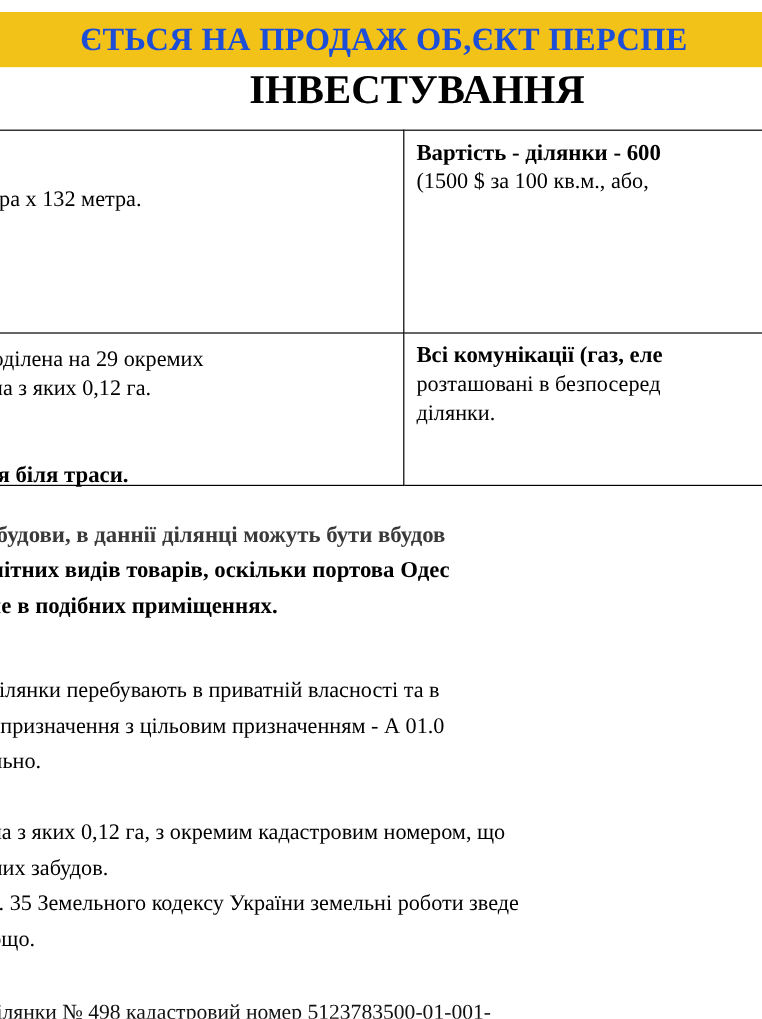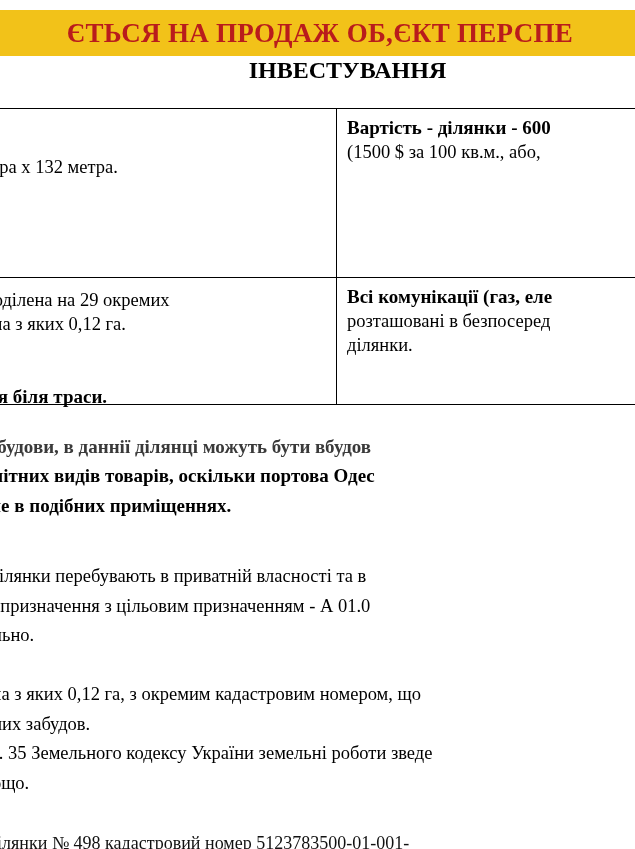--- a/index.html
+++ b/index.html
@@ -28,31 +28,31 @@
     align-items: center;
     justify-content: center;
     box-sizing: border-box;
   }
   .banner-text {
     font-family: "Liberation Serif", serif;
     font-weight: bold;
     font-size: 27px;
     letter-spacing: 0.3px;
     white-space: nowrap;
-    color: #b91c1c;
+    color: #1d4ed8;
   }
 
   .banner-sub {
     position: absolute;
     left: 0;
     top: 57px;
     width: 635px;
     text-align: center;
     font-weight: bold;
-    font-size: 24px;
+    font-size: 34px;
     white-space: nowrap;
   }
   .banner-sub span {
     display: inline-block;
     margin-left: 60px;
   }
 
   
   .table {
     position: absolute;

